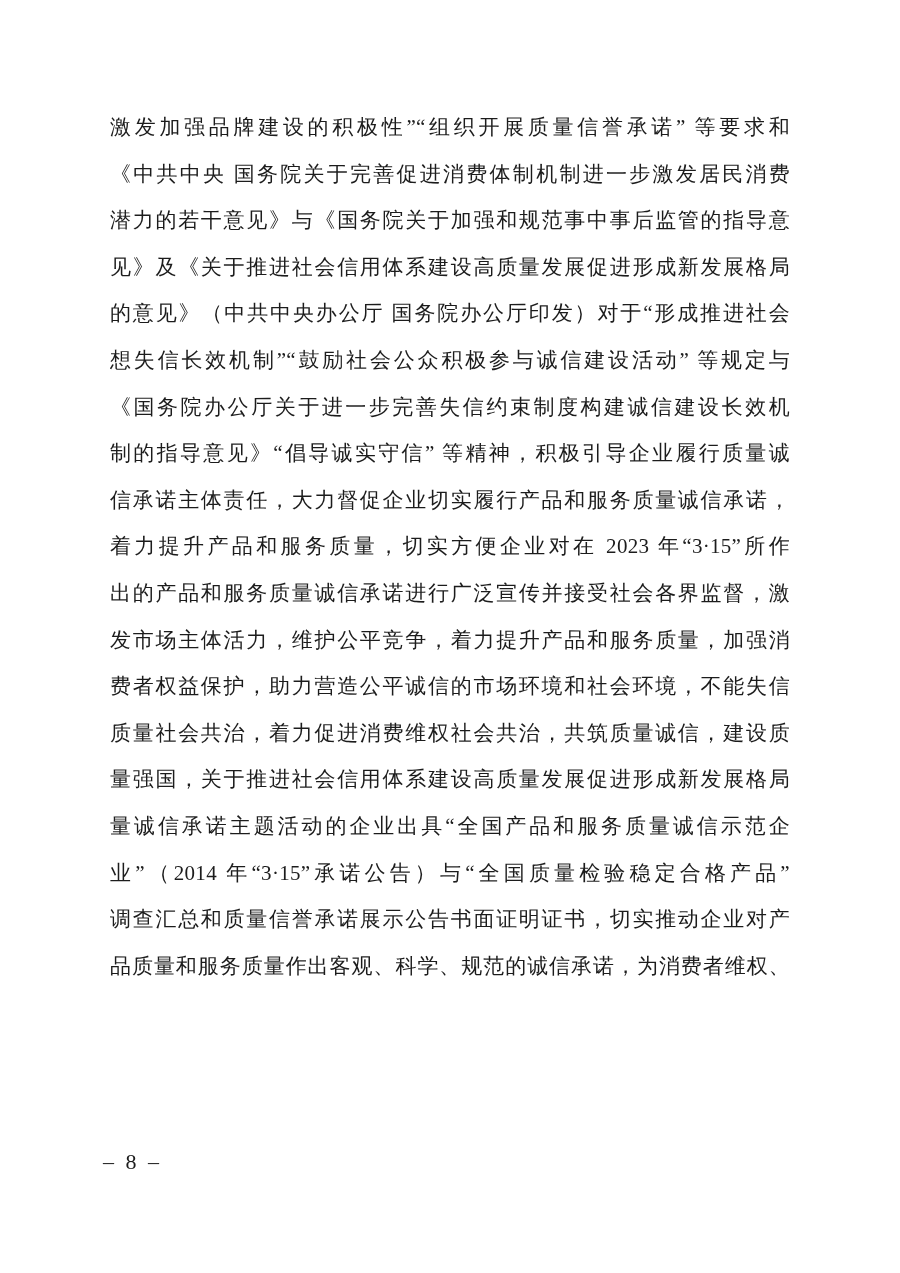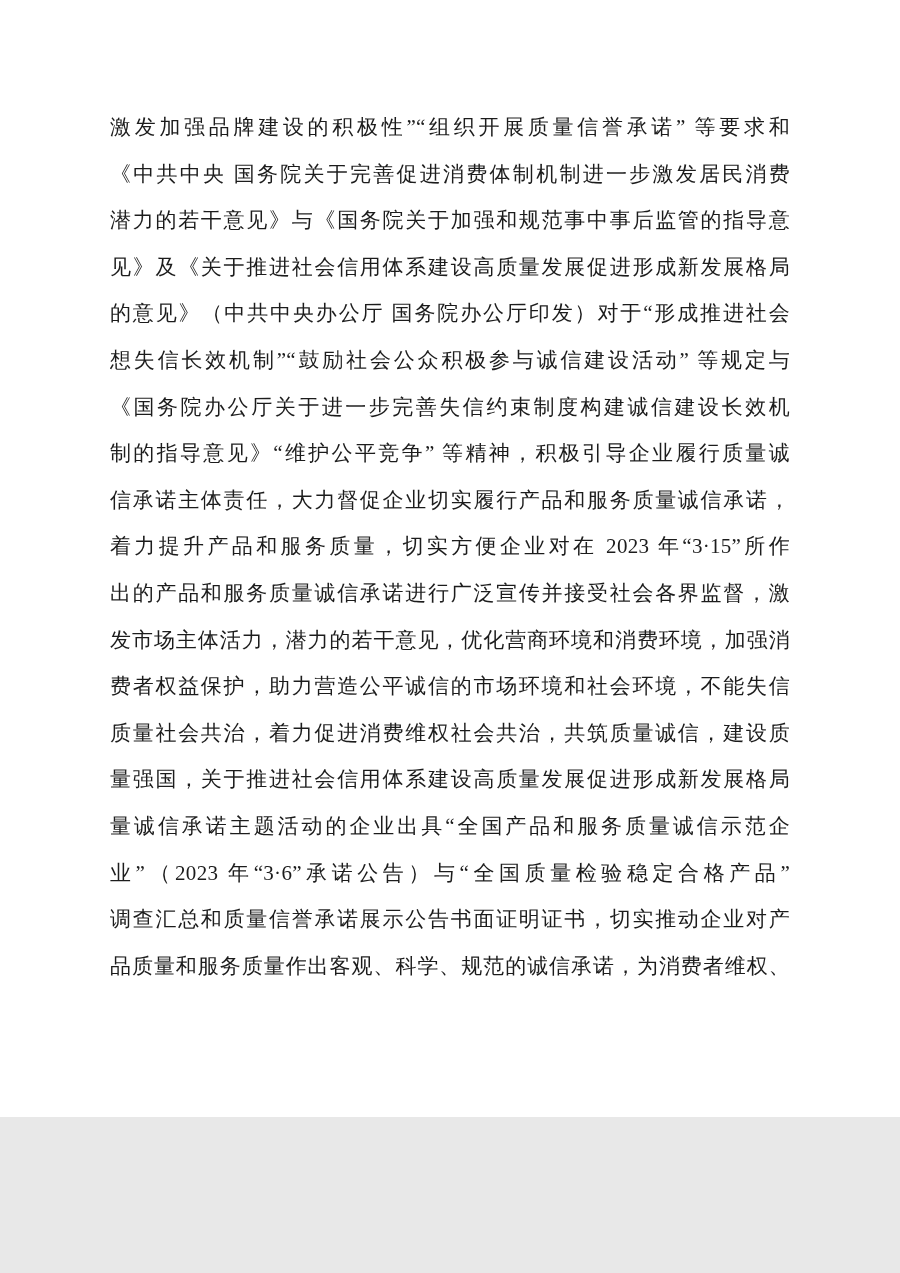--- a/index.html
+++ b/index.html
@@ -3,21 +3,21 @@
 <meta charset="utf-8">
 <style>
   html, body {
     margin: 0;
     padding: 0;
     background: #e8e8e8;
   }
   .page {
     position: relative;
     width: 900px;
-    height: 1117px;
+    height: 1273px;
     margin: 0 auto;
     background: #ffffff;
     overflow: hidden;
     font-family: "Liberation Serif", "DejaVu Serif", serif;
     color: #1c1c1c;
   }
   .text-block {
     position: absolute;
     left: 110px;
     top: 104px;
@@ -48,27 +48,27 @@
 
 <div class="page">
   <div class="text-block">
     <div class="line">激发加强品牌建设的积极性”“组织开展质量信誉承诺” 等要求和</div>
     <div class="line">《中共中央 国务院关于完善促进消费体制机制进一步激发居民消费</div>
     <div class="line">潜力的若干意见》与《国务院关于加强和规范事中事后监管的指导意</div>
     <div class="line">见》及《关于推进社会信用体系建设高质量发展促进形成新发展格局</div>
     <div class="line">的意见》（中共中央办公厅 国务院办公厅印发）对于“形成推进社会</div>
     <div class="line">想失信长效机制”“鼓励社会公众积极参与诚信建设活动” 等规定与</div>
     <div class="line">《国务院办公厅关于进一步完善失信约束制度构建诚信建设长效机</div>
-    <div class="line">制的指导意见》“维护公平竞争” 等精神，积极引导企业履行质量诚</div>
+    <div class="line">制的指导意见》“倡导诚实守信” 等精神，积极引导企业履行质量诚</div>
     <div class="line">信承诺主体责任，大力督促企业切实履行产品和服务质量诚信承诺，</div>
     <div class="line">着力提升产品和服务质量，切实方便企业对在 2023 年“3·15”所作</div>
     <div class="line">出的产品和服务质量诚信承诺进行广泛宣传并接受社会各界监督，激</div>
-    <div class="line">发市场主体活力，潜力的若干意见，优化营商环境和消费环境，加强消</div>
+    <div class="line">发市场主体活力，维护公平竞争，着力提升产品和服务质量，加强消</div>
     <div class="line">费者权益保护，助力营造公平诚信的市场环境和社会环境，不能失信</div>
     <div class="line">质量社会共治，着力促进消费维权社会共治，共筑质量诚信，建设质</div>
     <div class="line">量强国，关于推进社会信用体系建设高质量发展促进形成新发展格局</div>
     <div class="line">量诚信承诺主题活动的企业出具“全国产品和服务质量诚信示范企</div>
-    <div class="line">业”（2023 年“3·6”承诺公告）与“全国质量检验稳定合格产品”</div>
+    <div class="line">业”（2014 年“3·15”承诺公告）与“全国质量检验稳定合格产品”</div>
     <div class="line">调查汇总和质量信誉承诺展示公告书面证明证书，切实推动企业对产</div>
     <div class="line">品质量和服务质量作出客观、科学、规范的诚信承诺，为消费者维权、</div>
   </div>
   <div class="page-number">– 8 –</div>
 </div>
 
 </body></html>

